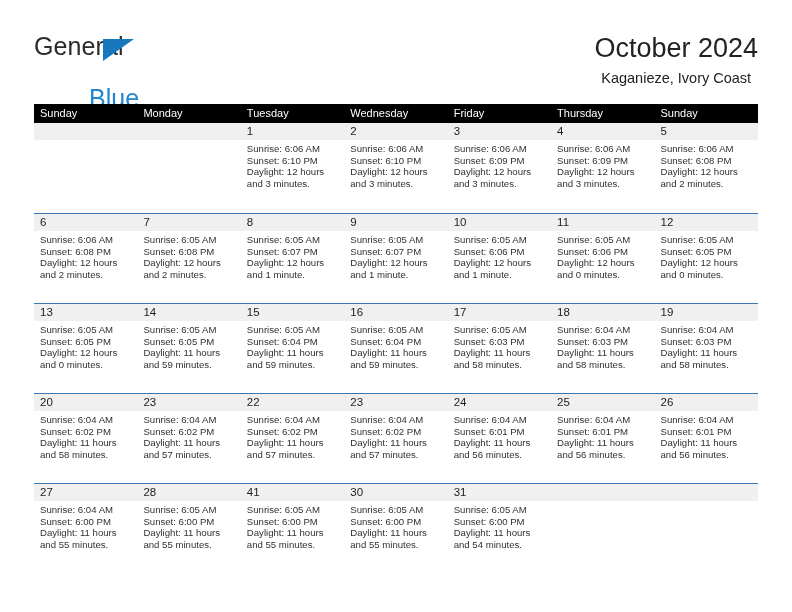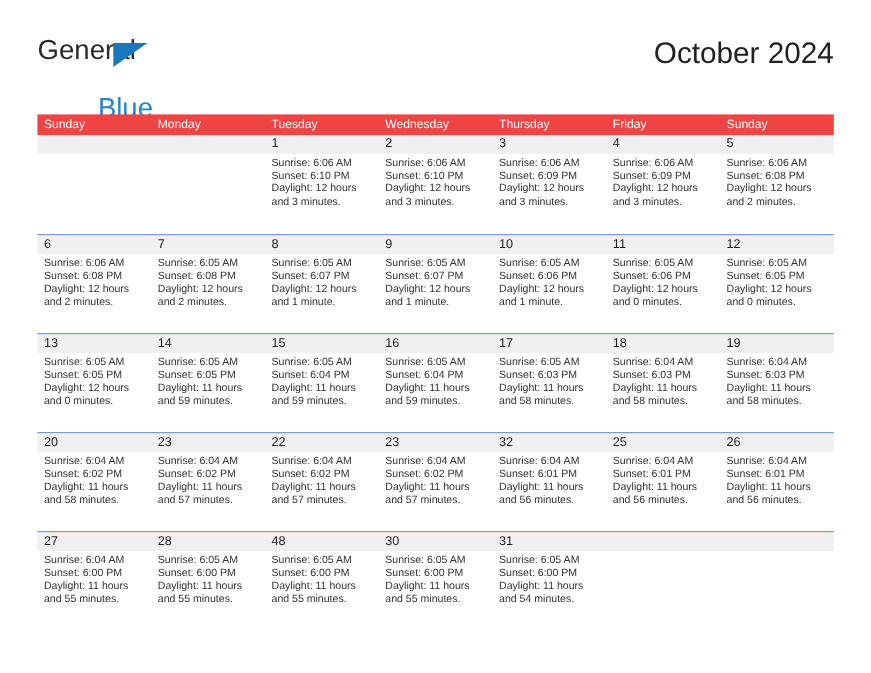--- a/index.html
+++ b/index.html
@@ -89,21 +89,21 @@
   
   .calendar {
     position: absolute;
     left: 34px;
     top: 104px;
     width: 724px;
   }
   .weekday-row {
     display: flex;
     width: 100%;
-    background: #ef4444;
+    background: #000000;
     height: 19px;
   }
   .weekday {
     flex: 1 1 0;
     min-width: 0;
     color: #ffffff;
     font-size: 11px;
     line-height: 19px;
     padding-left: 6px;
     box-sizing: border-box;
@@ -169,32 +169,33 @@
   <div class="top-bar">
 
     <div class="brand">
       <span class="brand-general">General</span>
       <span class="brand-triangle"></span>
       <span class="brand-blue">Blue</span>
     </div>
 
     <div class="title-block">
       <div class="cal-title">October 2024</div>
+      <div class="cal-subtitle">Kaganieze, Ivory Coast</div>
     </div>
 
   </div>
 
   <div class="calendar">
     <div class="weekday-row" id="weekday-row">
         <div class="weekday">Sunday</div>
         <div class="weekday">Monday</div>
         <div class="weekday">Tuesday</div>
         <div class="weekday">Wednesday</div>
+        <div class="weekday">Friday</div>
         <div class="weekday">Thursday</div>
-        <div class="weekday">Friday</div>
         <div class="weekday">Sunday</div>
       </div>
     <div id="weeks-container">
         <div class="week-row">
           <div class="daynum-band"></div>
           <div class="day-cell empty">
             <div class="day-num"></div>
             <div class="day-lines"></div>
           </div>
           <div class="day-cell empty">
@@ -411,21 +412,21 @@
           <div class="day-cell">
             <div class="day-num">23</div>
             <div class="day-lines">
               <div class="day-line">Sunrise: 6:04 AM</div>
               <div class="day-line">Sunset: 6:02 PM</div>
               <div class="day-line">Daylight: 11 hours</div>
               <div class="day-line">and 57 minutes.</div>
             </div>
           </div>
           <div class="day-cell">
-            <div class="day-num">32</div>
+            <div class="day-num">24</div>
             <div class="day-lines">
               <div class="day-line">Sunrise: 6:04 AM</div>
               <div class="day-line">Sunset: 6:01 PM</div>
               <div class="day-line">Daylight: 11 hours</div>
               <div class="day-line">and 56 minutes.</div>
             </div>
           </div>
           <div class="day-cell">
             <div class="day-num">25</div>
             <div class="day-lines">
@@ -459,21 +460,21 @@
           <div class="day-cell">
             <div class="day-num">28</div>
             <div class="day-lines">
               <div class="day-line">Sunrise: 6:05 AM</div>
               <div class="day-line">Sunset: 6:00 PM</div>
               <div class="day-line">Daylight: 11 hours</div>
               <div class="day-line">and 55 minutes.</div>
             </div>
           </div>
           <div class="day-cell">
-            <div class="day-num">48</div>
+            <div class="day-num">41</div>
             <div class="day-lines">
               <div class="day-line">Sunrise: 6:05 AM</div>
               <div class="day-line">Sunset: 6:00 PM</div>
               <div class="day-line">Daylight: 11 hours</div>
               <div class="day-line">and 55 minutes.</div>
             </div>
           </div>
           <div class="day-cell">
             <div class="day-num">30</div>
             <div class="day-lines">

